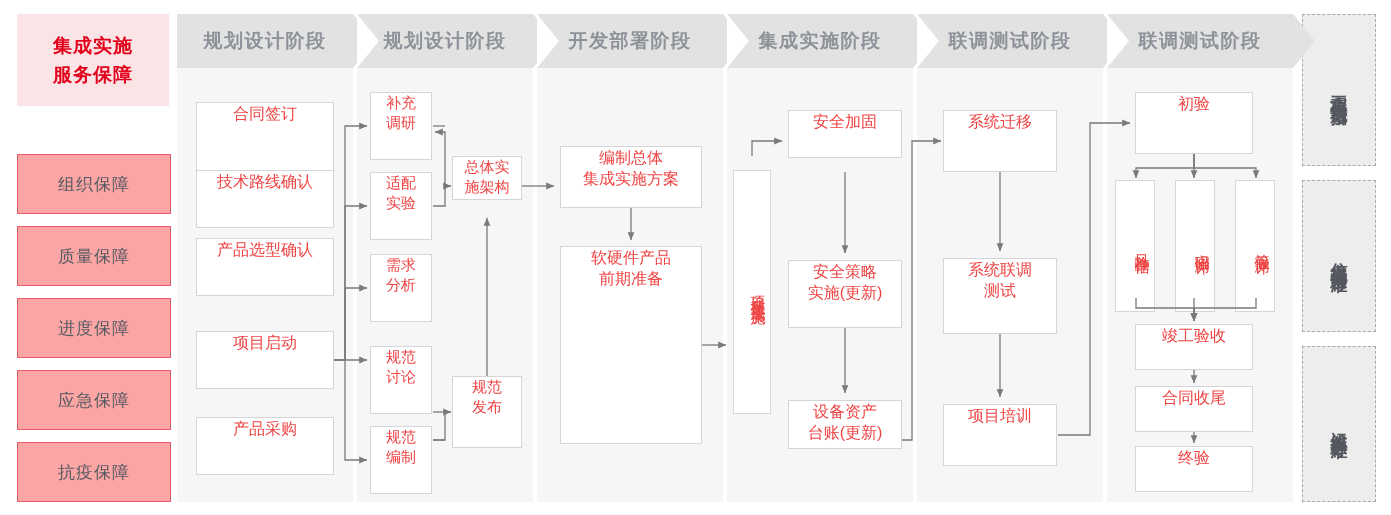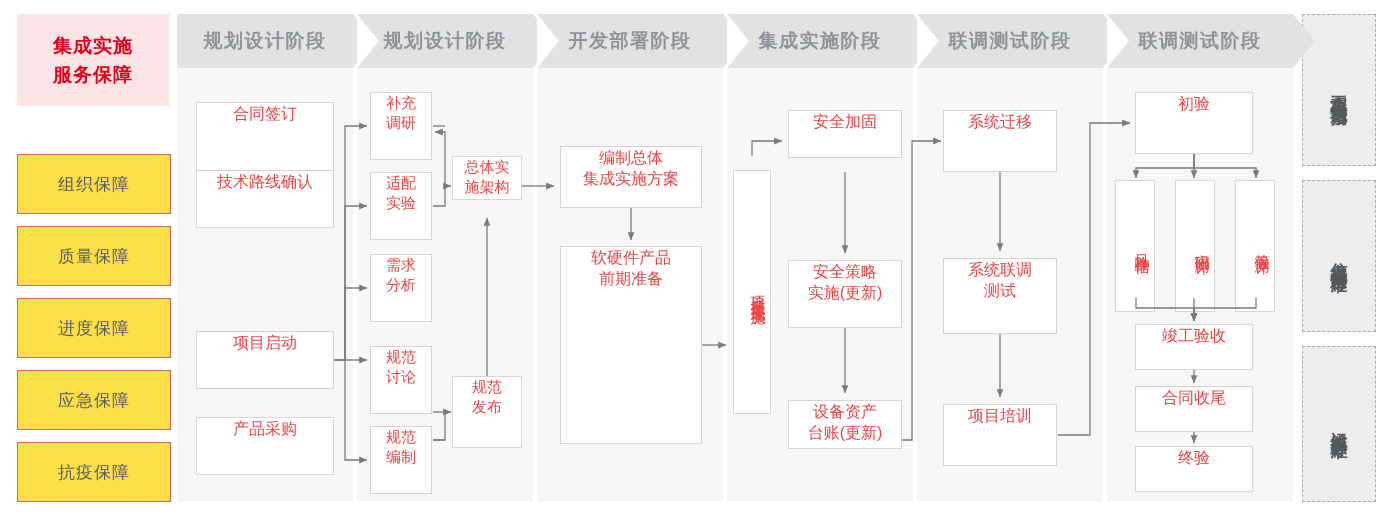--- a/index.html
+++ b/index.html
@@ -16,21 +16,21 @@
     position:absolute;left:0;top:0;width:152px;height:92px;
     background:#fbe4e6;border-radius:0;
     display:flex;align-items:center;justify-content:center;
   }
   .lead-card-text{
     color:#e2001a;font-weight:bold;font-size:19px;line-height:29px;
     text-align:center;letter-spacing:1px;
   }
   .guar-box{
     position:absolute;left:0;width:152px;height:58px;
-    background:#fde047;border:1.2px solid #e05a6b;
+    background:#fca5a5;border:1.2px solid #e05a6b;
     display:flex;align-items:center;justify-content:center;
   }
   .guar-box span{color:#555b62;font-size:17px;letter-spacing:1px;}
 
   
   .phase-col{position:absolute;top:14px;height:488px;}
   .phase-body{
     position:absolute;left:0;top:0;width:100%;height:488px;
     background:#f6f6f6;
   }
@@ -115,20 +115,23 @@
       <span class="phase-head-label">规划设计阶段</span>
       <svg class="chev-right" viewBox="0 0 22 54" preserveAspectRatio="none">
         <path d="M0,0 L22,27 L0,54 L0,0 Z" fill="#e2e2e2"></path>
       </svg>
     </div>
     <div class="node" style="left:19px;top:88px;width:138px;height:71px">
       <span>合同签订</span>
     </div>
     <div class="node" style="left:19px;top:156px;width:138px;height:58px">
       <span>技术路线确认</span>
+    </div>
+    <div class="node" style="left:19px;top:224px;width:138px;height:58px">
+      <span>产品选型确认</span>
     </div>
     <div class="node" style="left:19px;top:317px;width:138px;height:58px">
       <span>项目启动</span>
     </div>
     <div class="node" style="left:19px;top:403px;width:138px;height:58px">
       <span>产品采购</span>
     </div>
   </div>
 
   <div class="phase-col" style="left:357px;width:176px">

